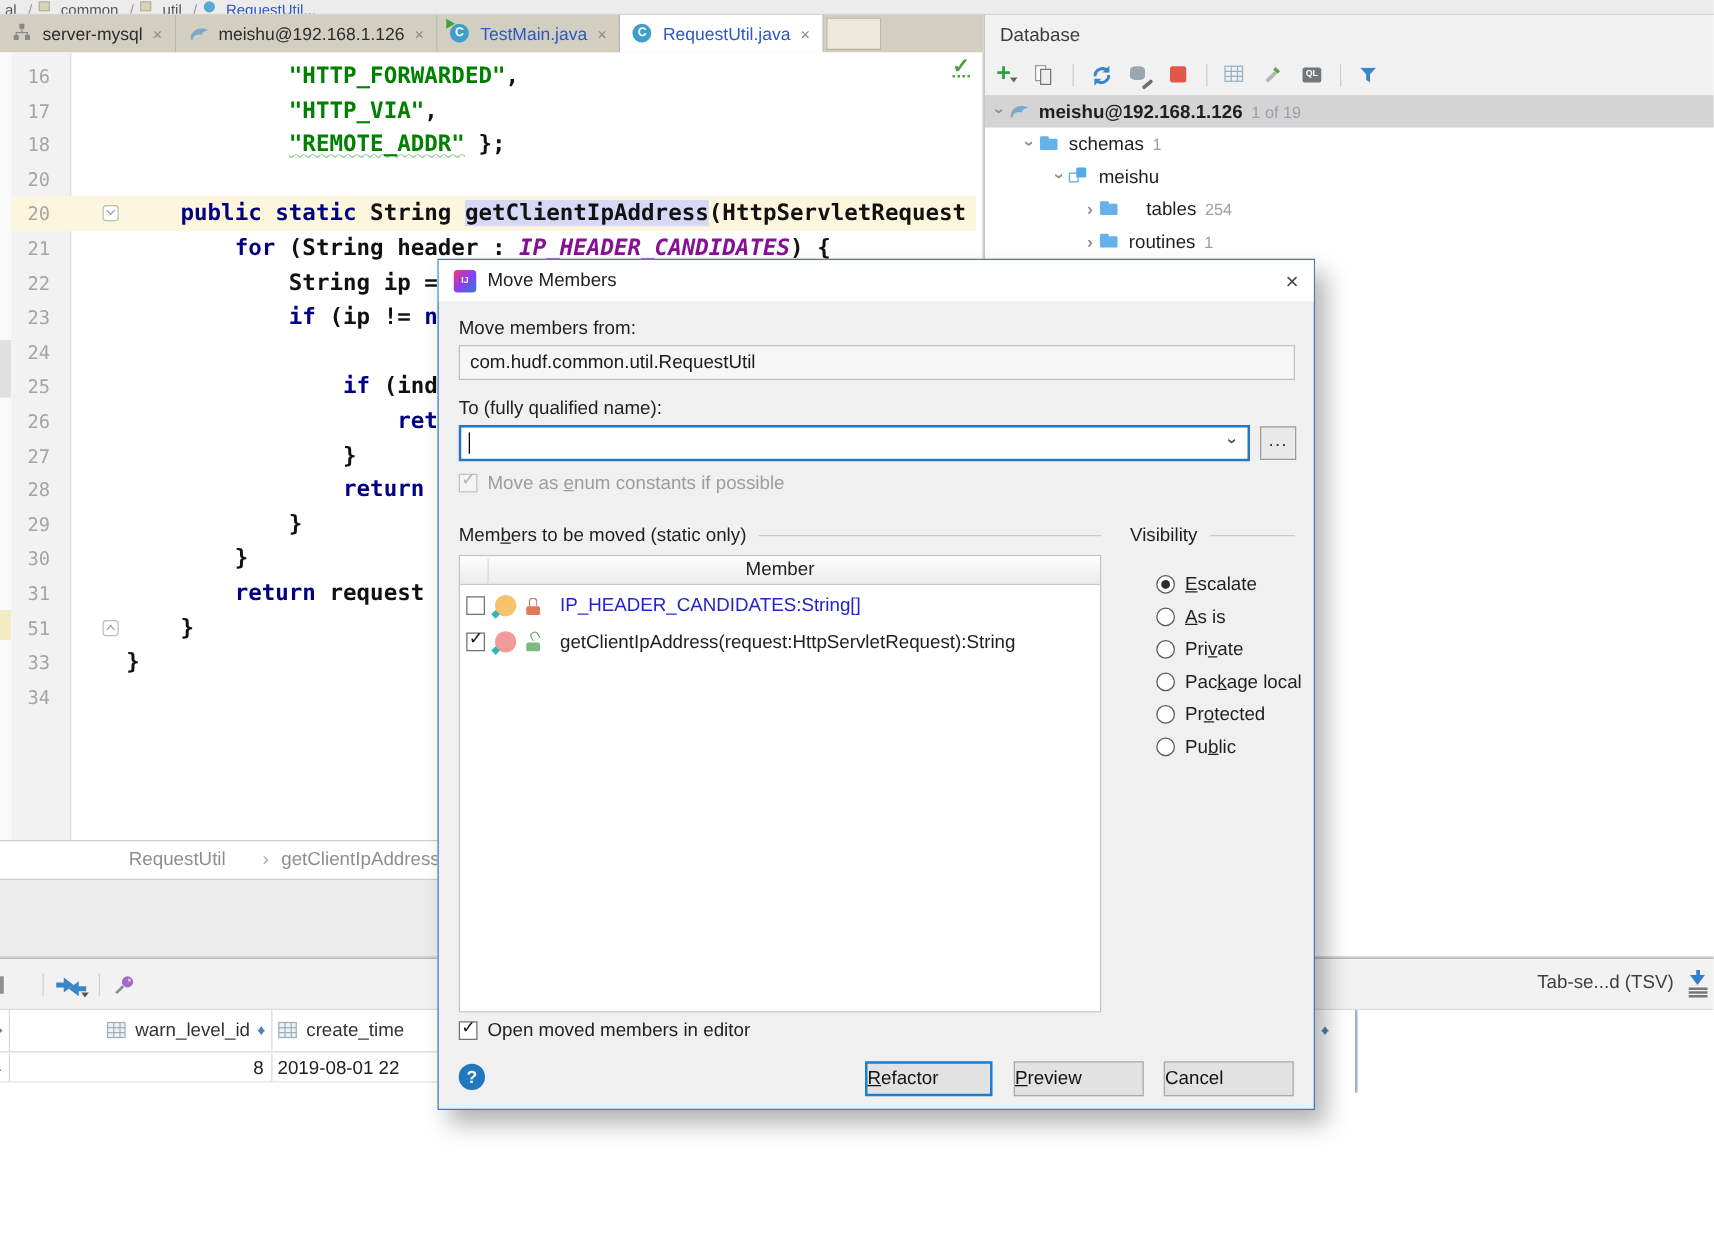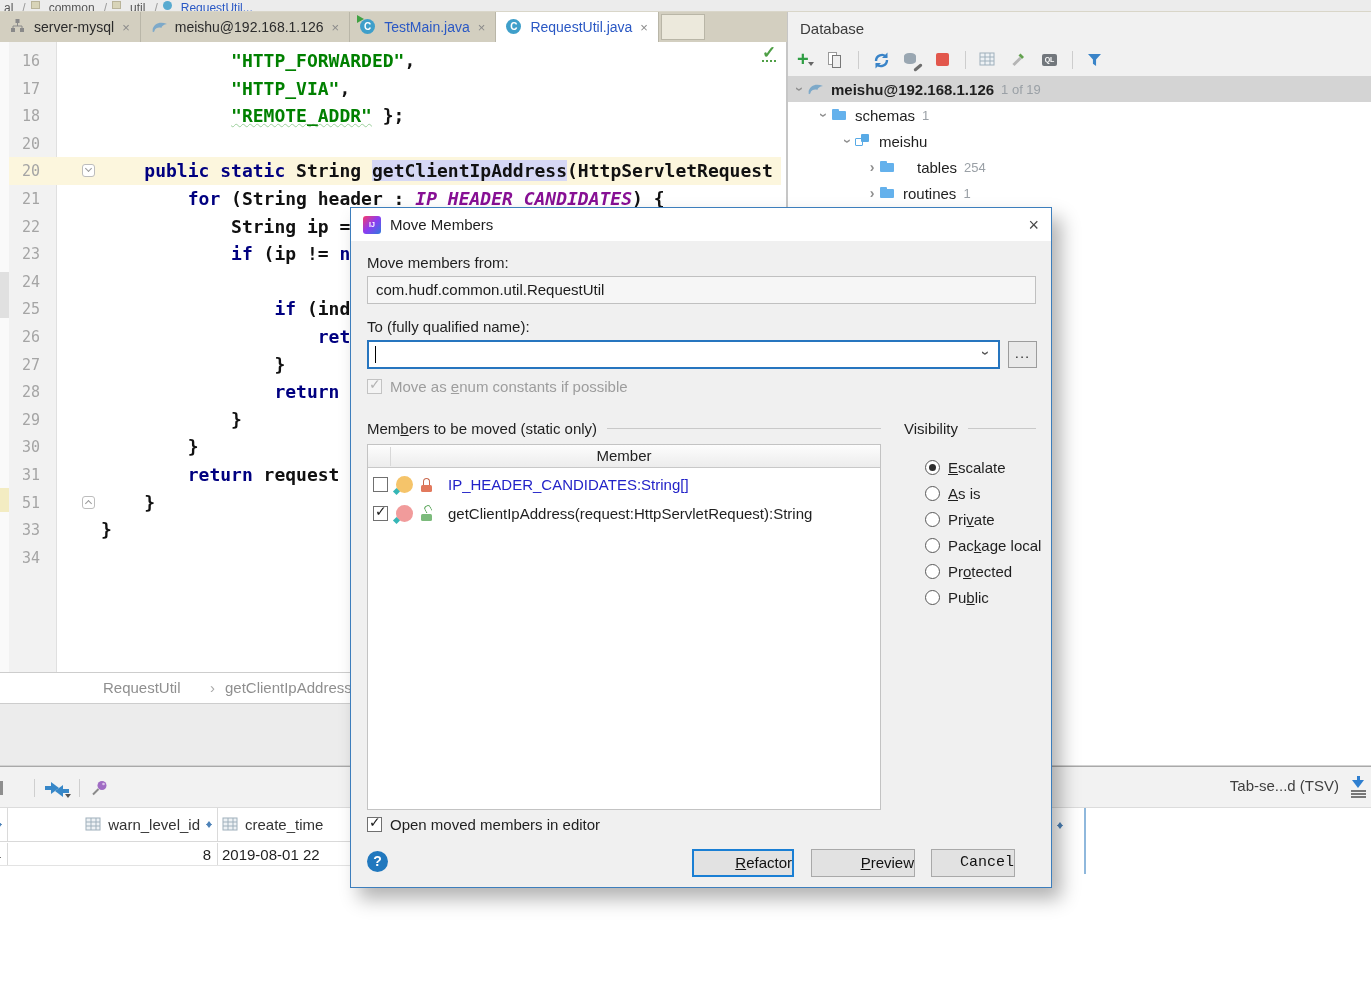--- a/index.html
+++ b/index.html
@@ -113,21 +113,21 @@
   .lock .bd{position:absolute;left:0;bottom:0;width:11px;height:7px;border-radius:1.5px}
   .lock.red .sh{border-color:#c96a50}
   .lock.red .bd{background:#e2795d}
   .lock.grn .sh{border-color:#5aa55a;transform:rotate(-28deg) translate(2px,-1px)}
   .lock.grn .bd{background:#7cbb7c}
   #radio-col{position:absolute;left:574px;top:246px}
   .rrow{position:relative;height:26px;display:flex;align-items:center;gap:8px}
   .radio{position:relative;width:15px;height:15px;border:1px solid #595959;border-radius:50%;background:#fff;flex:none}
   .radio.on::after{content:"";position:absolute;left:3px;top:3px;width:7px;height:7px;background:#2d2d2d;border-radius:50%}
   #help-btn{position:absolute;left:16px;top:643px;width:21px;height:21px;border-radius:50%;background:#2178be;color:#fff;text-align:center;font:bold 14px/21px "Liberation Sans",sans-serif}
-  .btn{position:absolute;top:641px;height:28px;background:#e2e2e2;border:1px solid #a9a9a9;text-align:right;line-height:25px;color:#111}
+  .btn{position:absolute;top:641px;height:28px;background:#e2e2e2;border:1px solid #a9a9a9;text-align:left;line-height:25px;color:#111}
   .btn.default{border:2px solid #1a7fd4;line-height:23px}
   u{text-decoration:underline}
 </style>
 </head>
 <body>
 
 
 
 
 <div class="abs" id="top-crumbs"><span class="ci">al</span><span class="slash">/</span><span class="icon"><i style="display:inline-block;width:9px;height:8px;background:#d8d4b8;border:1px solid #b9b49a;vertical-align:top;margin-top:1px"></i></span><span class="ci">common</span><span class="slash">/</span><span class="icon"><i style="display:inline-block;width:9px;height:8px;background:#d8d4b8;border:1px solid #b9b49a;vertical-align:top;margin-top:1px"></i></span><span class="ci">util</span><span class="slash">/</span><span class="icon"><i style="display:inline-block;width:9px;height:9px;border-radius:50%;background:#58aad0;vertical-align:top;margin-top:1px"></i></span><span class="ci blue">RequestUtil...</span></div>
@@ -519,18 +519,18 @@
 
   <div class="cbrow" style="left:16px;top:608px">
     <span class="cb on"></span>
     <span>Open moved members in editor</span>
   </div>
 
   <div id="help-btn">?</div>
   <div id="dlg-buttons">
       <div class="btn default" style="left: 341px; width: 102px;"><span><u>R</u>efactor</span></div>
       <div class="btn" style="left: 460px; width: 104px;"><span><u>P</u>review</span></div>
-      <div class="btn" style="left: 580px; width: 84px; font-family: Liberation Mono, monospace;"><span>Cancel</span></div>
+      <div class="btn" style="left: 580px; width: 104px;"><span>Cancel</span></div>
     </div>
 </div>
 
 
 
 
 </body></html>

